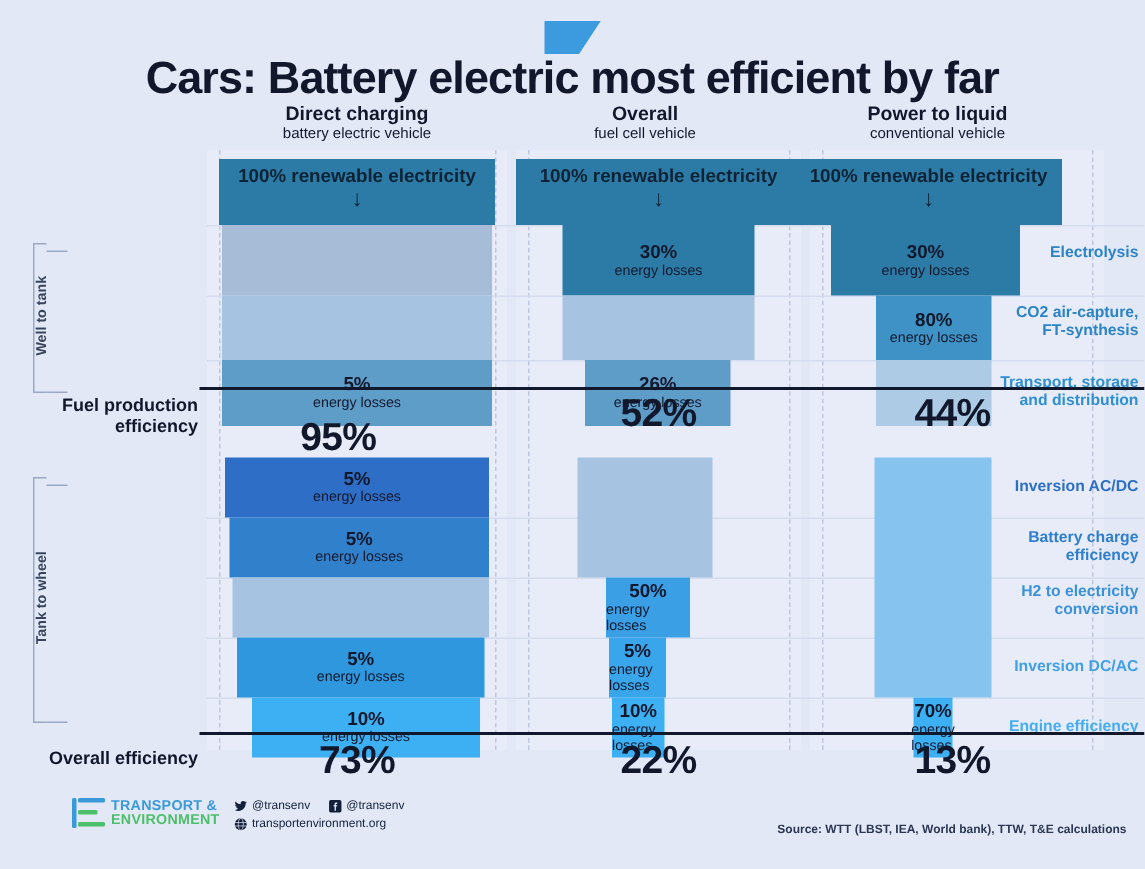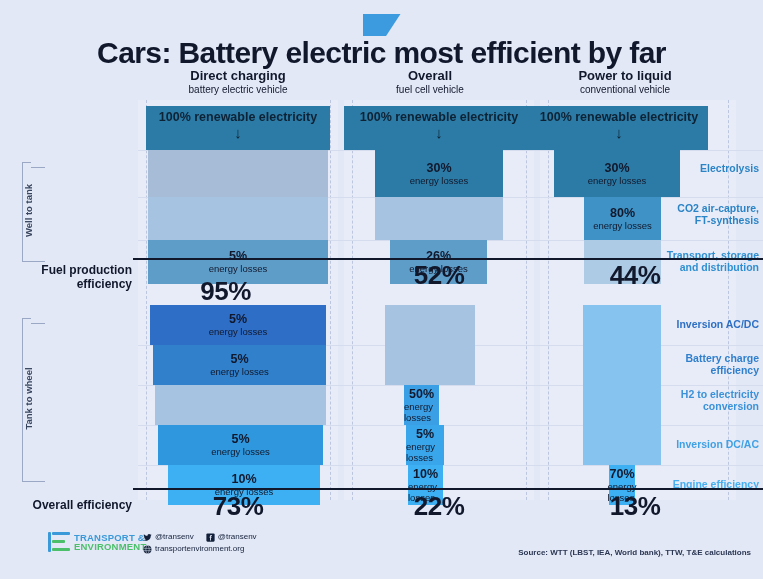--- a/index.html
+++ b/index.html
@@ -53,21 +53,21 @@
   .sumrule{position:absolute;left:133px;width:630px;height:0;border-top:2.5px solid #11182c;}
   .sumlabel{position:absolute;left:14px;width:118px;text-align:right;
     font-size:12px;font-weight:bold;line-height:14px;color:#11182c;}
   .sumval{position:absolute;text-align:center;font-size:26px;font-weight:bold;
     color:#11182c;letter-spacing:-0.5px;}
   .logo{position:absolute;left:48px;top:532px;display:flex;align-items:center;}
   .logo-mark{position:relative;width:22px;height:20px;margin-right:4px;}
   .logo-mark i{position:absolute;display:block;border-radius:1px;}
   .logo-words{line-height:9.5px;}
   .logo-words span{display:block;font-size:9.5px;font-weight:bold;letter-spacing:0.2px;}
-  .social{position:absolute;left:143px;top:532px;font-size:8px;color:#13203a;line-height:10px;}
+  .social{position:absolute;left:156px;top:532px;font-size:8px;color:#13203a;line-height:10px;}
   .social .line{display:flex;align-items:center;gap:3px;}
   .social .line + .line{margin-top:2px;}
   .sic{display:inline-block;width:9px;height:9px;flex:none;}
   .source{position:absolute;right:12px;top:548px;font-size:8px;font-weight:bold;color:#2b3753;}
 </style>
 </head>
 <body>
 
 <div class="page">
 
@@ -161,21 +161,21 @@
     <div class="bar" style="left:375px;top:97px;width:128px;height:43px;background:#a6c4e2;">
       <div class="pct"></div>
       <div class="lbl"></div>
     </div>
     <div class="bar" style="left:390px;top:140px;width:97px;height:44px;background:#5f9dc9;">
       <div class="pct">26%</div>
       <div class="lbl">energy losses</div>
     </div>
 
     <div class="bar" style="left:385px;top:205px;width:90px;height:80px;background:#a6c4e2;"></div>
-    <div class="bar" style="left:404px;top:285px;width:35px;height:40px;background:#3b9fe5;">
+    <div class="bar" style="left:404px;top:285px;width:56px;height:40px;background:#3b9fe5;">
       <div class="pct">50%</div>
       <div class="lbl">energy losses</div>
     </div>
     <div class="bar" style="left:406px;top:325px;width:38px;height:40px;background:#39a6ec;">
       <div class="pct">5%</div>
       <div class="lbl">energy losses</div>
     </div>
     <div class="bar" style="left:408px;top:365px;width:35px;height:40px;background:#3cb0f3;">
       <div class="pct">10%</div>
       <div class="lbl">energy losses</div>

